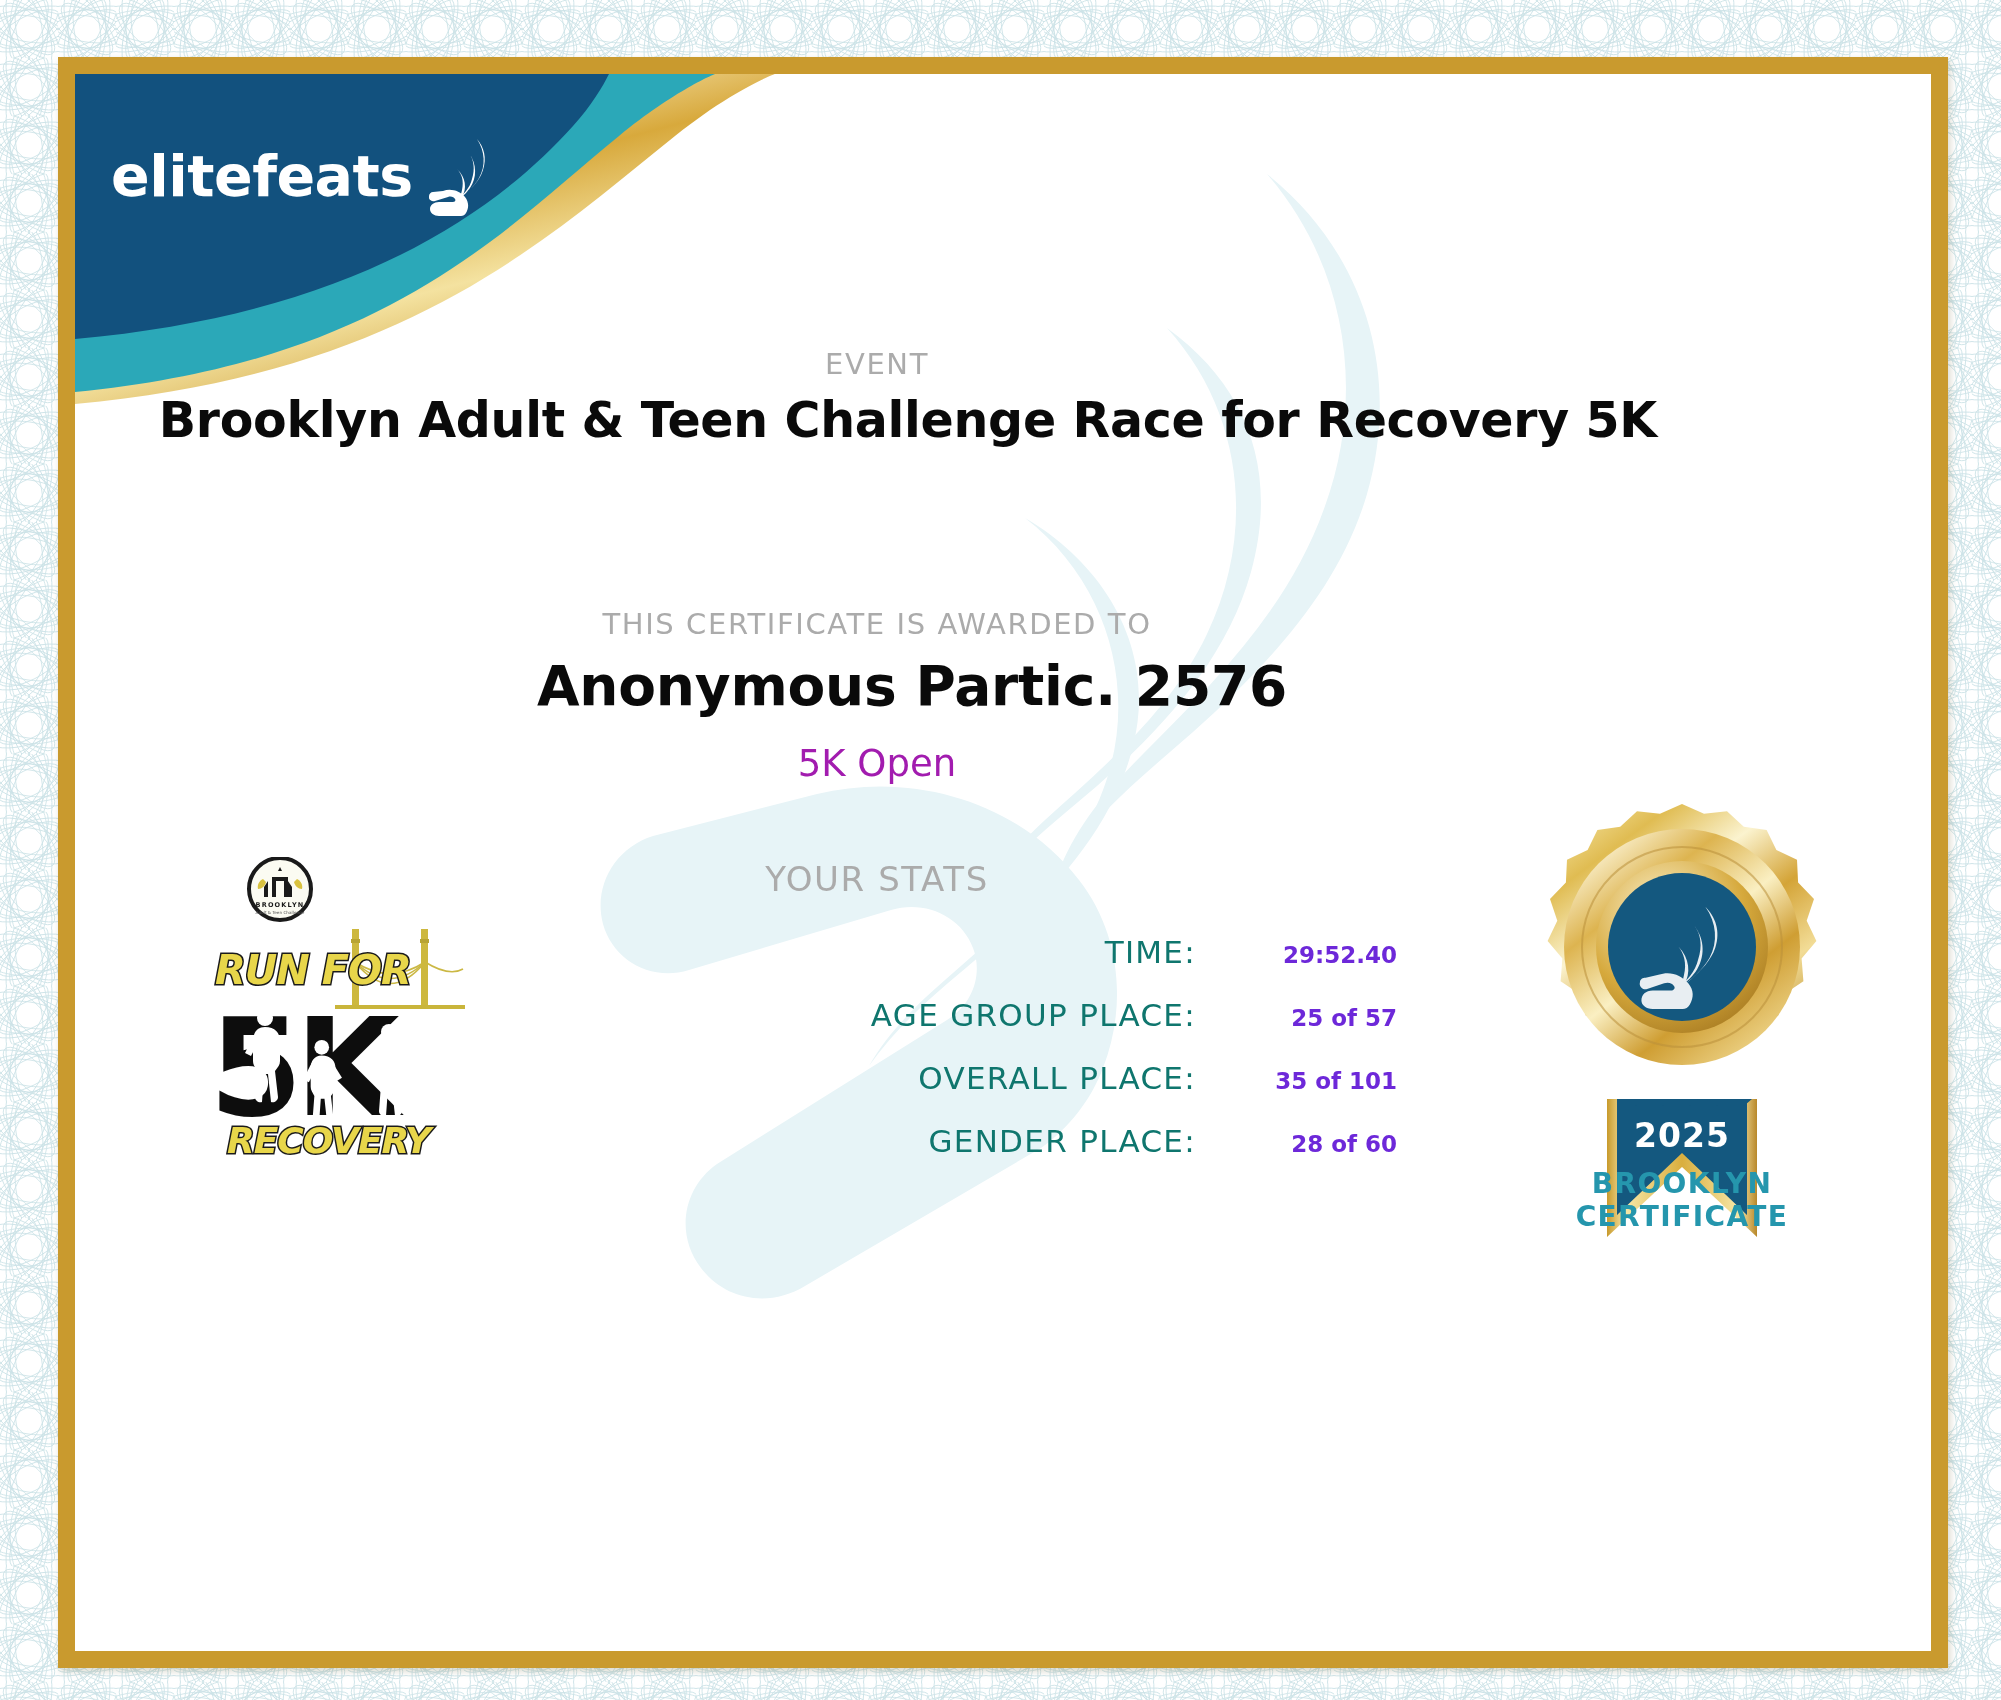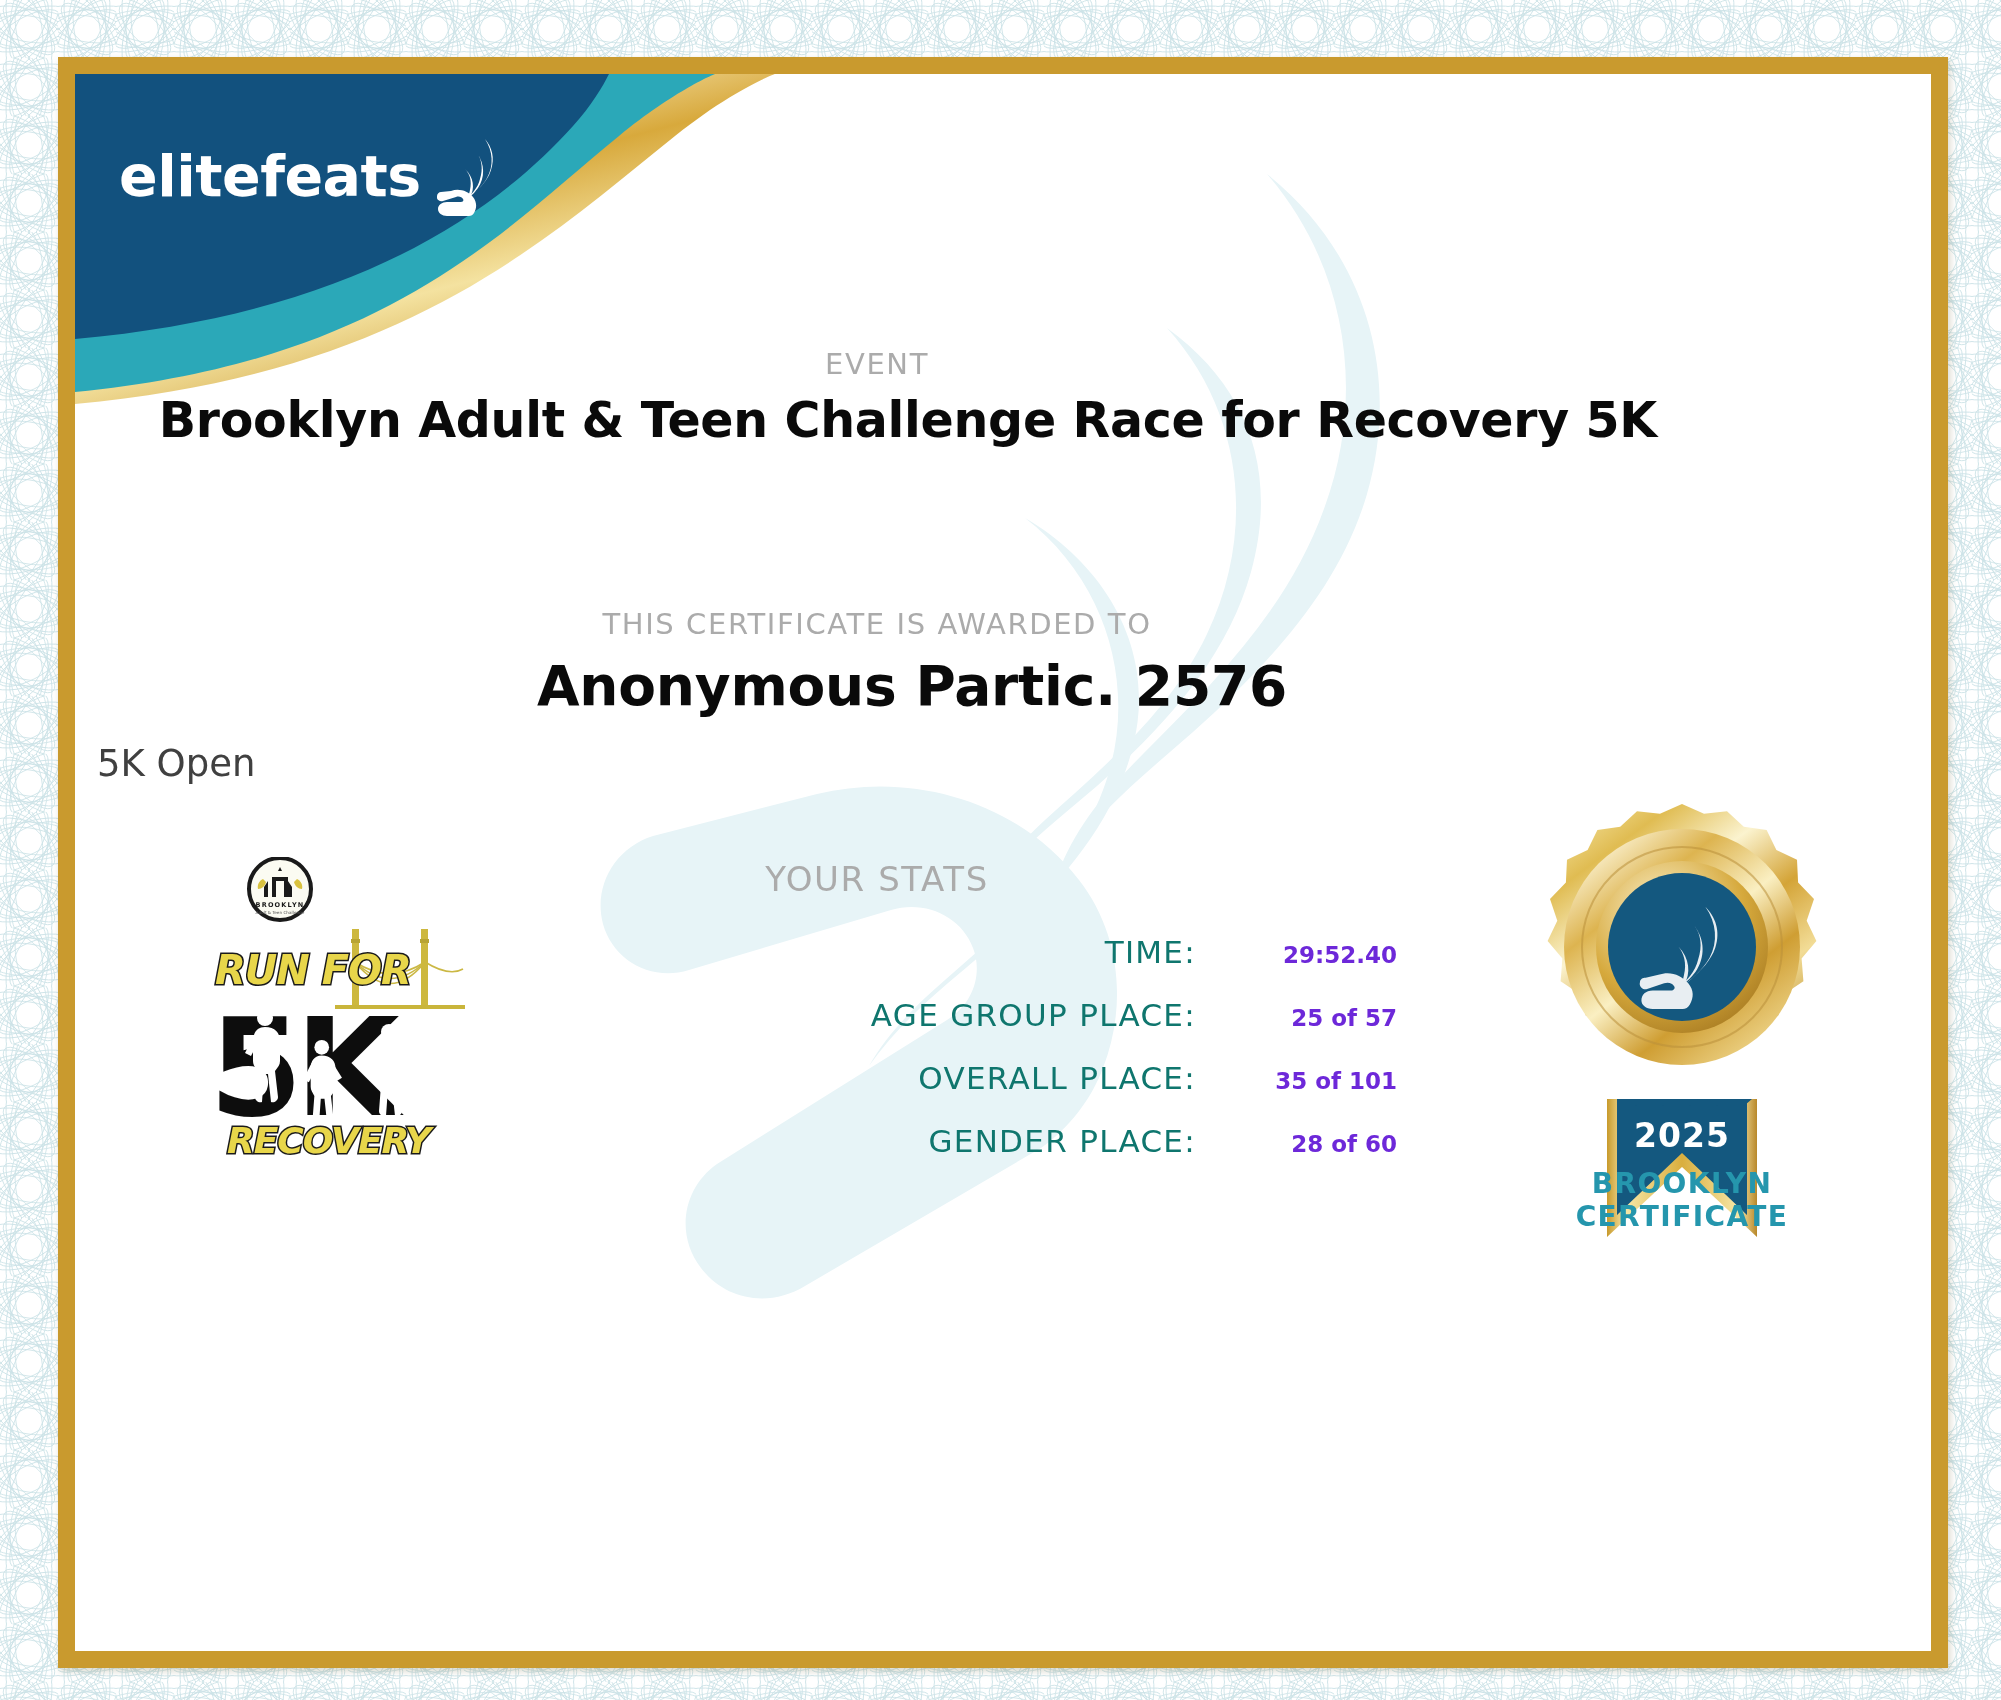--- a/index.html
+++ b/index.html
@@ -67,21 +67,21 @@
     left: 0;
     top: 0;
     width: 1040px;
     height: 330px;
     z-index: 3;
   }
 
   
   #brand {
     position: absolute;
-    left: 44px;
+    left: 36px;
     top: 62px;
     z-index: 4;
     display: flex;
     align-items: center;
     gap: 16px;
   }
   #brand-word {
     color: #ffffff;
     font-size: 57px;
     font-weight: 700;
@@ -148,22 +148,22 @@
     font-weight: 700;
     letter-spacing: -0.2px;
     font-family: "DejaVu Sans", sans-serif;
     padding-left: 35px;
   }
   #division {
     position: absolute;
     top: 668px;
     left: 0;
     width: 1560px;
-    text-align: left;
-    color: #404040;
+    text-align: center;
+    color: #a21caf;
     font-size: 37px;
     font-weight: 400;
     font-family: "DejaVu Sans", sans-serif;
   }
 
   #stats-label {
     position: absolute;
     top: 785px;
     left: 0;
     width: 1560px;

